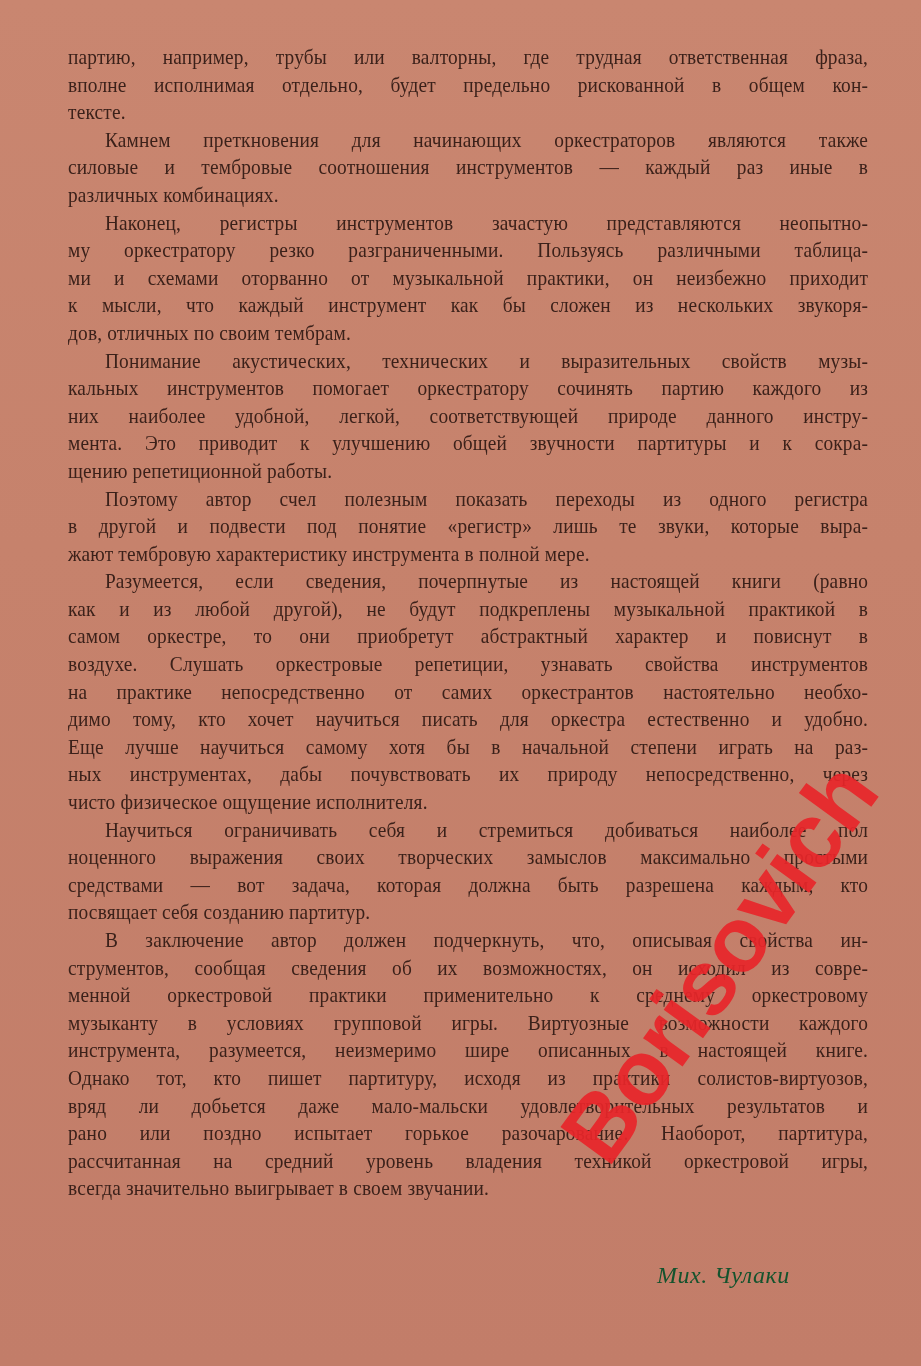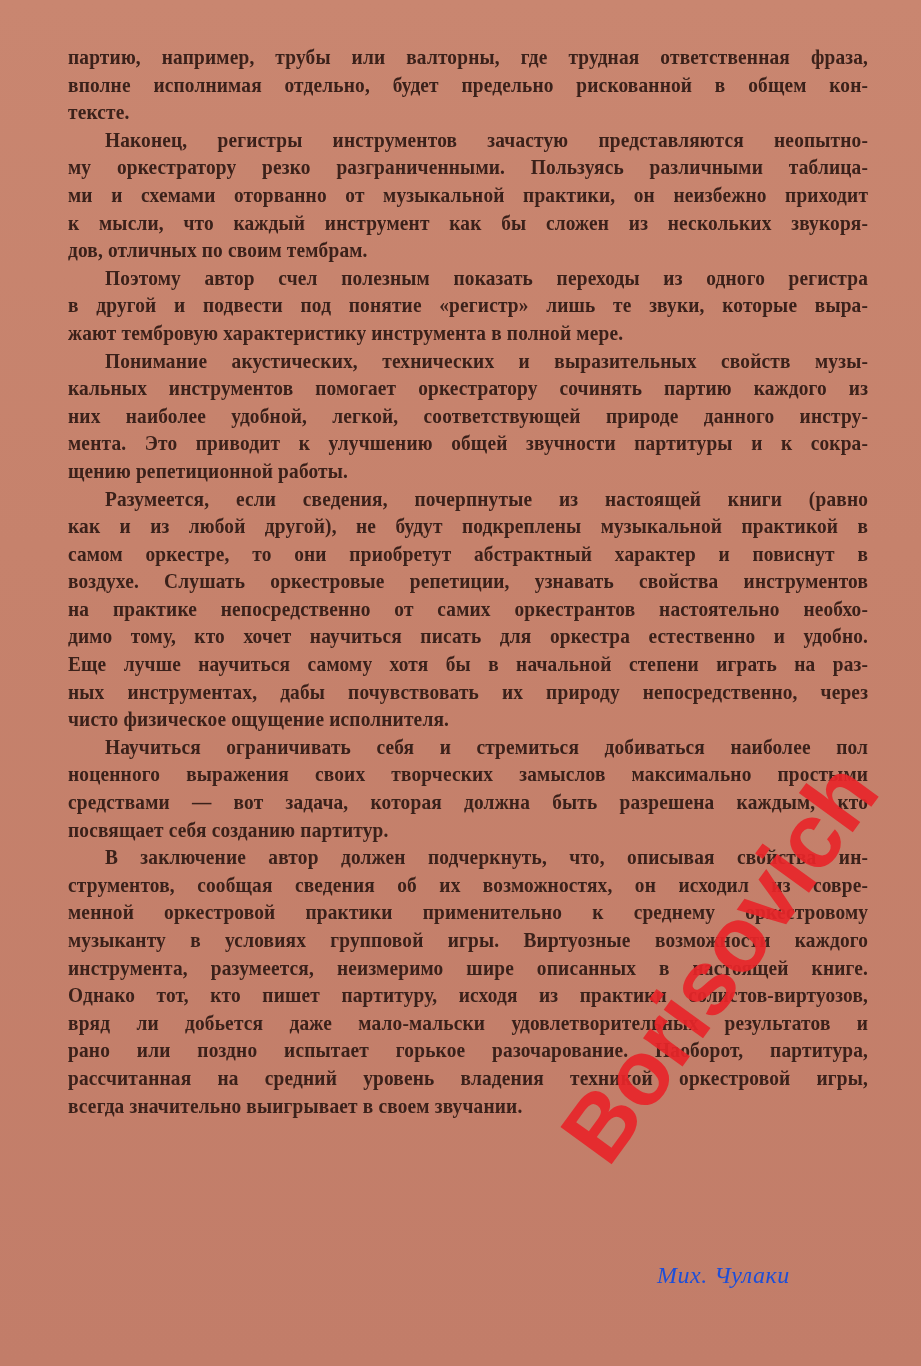--- a/index.html
+++ b/index.html
@@ -11,25 +11,25 @@
   }
   .page { position: absolute; left: 68px; top: 44px; width: 800px; }
   .line {
     font-size: 21.5px; line-height: 27.6px; height: 27.6px;
     white-space: nowrap; text-align: justify; text-align-last: justify;
     letter-spacing: 0.2px; transform: scaleX(0.9); transform-origin: left;
     width: 889px;
   }
   .line.last { text-align-last: left; }
   .line.indent { padding-left: 41px; width: 848px; }
-  .para { margin-bottom: 0; font-weight: bold; }
+  .para { margin-bottom: 0; }
   .signature {
     position: absolute; left: 657px; top: 1262px;
     font-style: italic; font-size: 24px; letter-spacing: 0.5px;
-    color: #1d4ed8;
+    color: #14532d;
     text-align: right;
   }
   .watermark {
     position: absolute; left: 540px; top: 1120px;
     font-family: "Liberation Sans", "DejaVu Sans", sans-serif;
     font-weight: bold; font-size: 92px; color: #e8262a;
     transform: rotate(-54deg); transform-origin: left top;
     opacity: 0.92; white-space: nowrap; letter-spacing: -1px;
   }
 </style>
@@ -37,41 +37,46 @@
 <body>
 
 <div class="page">
 
   <div class="para">
     <div class="line">партию, например, трубы или валторны, где трудная ответственная фраза,</div>
     <div class="line">вполне исполнимая отдельно, будет предельно рискованной в общем кон-</div>
     <div class="line last">тексте.</div>
   </div>
 
+  <div class="para">
+    <div class="line indent">Камнем преткновения для начинающих оркестраторов являются также</div>
+    <div class="line">силовые и тембровые соотношения инструментов — каждый раз иные в</div>
+    <div class="line last">различных комбинациях.</div>
+  </div>
 
   <div class="para">
     <div class="line indent">Наконец, регистры инструментов зачастую представляются неопытно-</div>
     <div class="line">му оркестратору резко разграниченными. Пользуясь различными таблица-</div>
     <div class="line">ми и схемами оторванно от музыкальной практики, он неизбежно приходит</div>
     <div class="line">к мысли, что каждый инструмент как бы сложен из нескольких звукоря-</div>
     <div class="line last">дов, отличных по своим тембрам.</div>
   </div>
 
   <div class="para">
-    <div class="line indent">Поэтому автор счел полезным показать переходы из одного регистра</div>
-    <div class="line">в другой и подвести под понятие «регистр» лишь те звуки, которые выра-</div>
-    <div class="line last">жают тембровую характеристику инструмента в полной мере.</div>
-  </div>
-
-  <div class="para">
     <div class="line indent">Понимание акустических, технических и выразительных свойств музы-</div>
     <div class="line">кальных инструментов помогает оркестратору сочинять партию каждого из</div>
     <div class="line">них наиболее удобной, легкой, соответствующей природе данного инстру-</div>
     <div class="line">мента. Это приводит к улучшению общей звучности партитуры и к сокра-</div>
     <div class="line last">щению репетиционной работы.</div>
+  </div>
+
+  <div class="para">
+    <div class="line indent">Поэтому автор счел полезным показать переходы из одного регистра</div>
+    <div class="line">в другой и подвести под понятие «регистр» лишь те звуки, которые выра-</div>
+    <div class="line last">жают тембровую характеристику инструмента в полной мере.</div>
   </div>
 
   <div class="para">
     <div class="line indent">Разумеется, если сведения, почерпнутые из настоящей книги (равно</div>
     <div class="line">как и из любой другой), не будут подкреплены музыкальной практикой в</div>
     <div class="line">самом оркестре, то они приобретут абстрактный характер и повиснут в</div>
     <div class="line">воздухе. Слушать оркестровые репетиции, узнавать свойства инструментов</div>
     <div class="line">на практике непосредственно от самих оркестрантов настоятельно необхо-</div>
     <div class="line">димо тому, кто хочет научиться писать для оркестра естественно и удобно.</div>
     <div class="line">Еще лучше научиться самому хотя бы в начальной степени играть на раз-</div>

